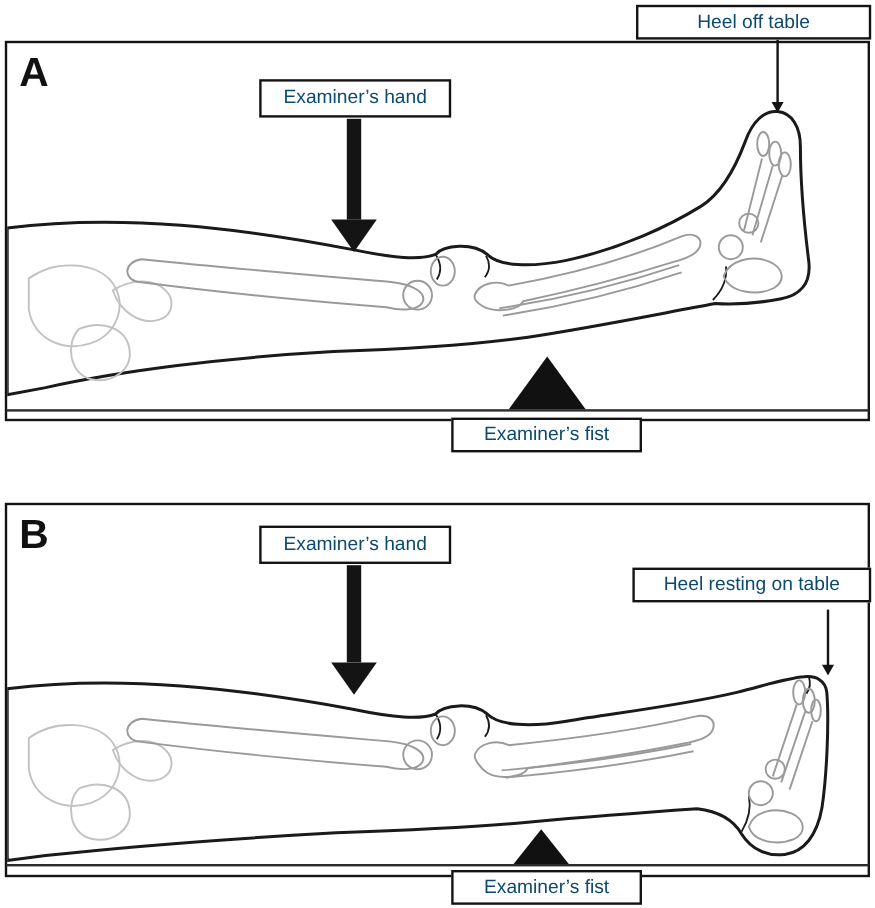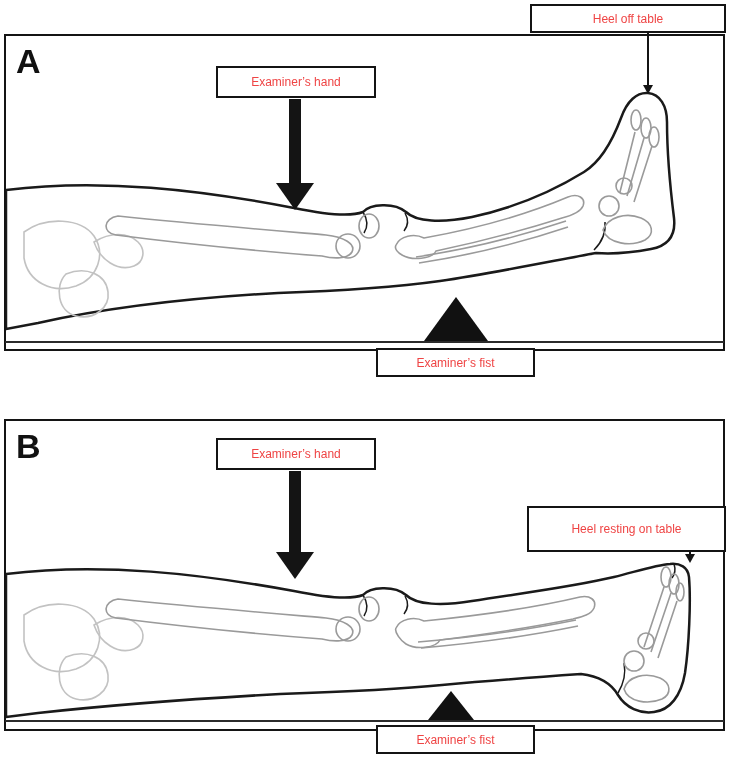--- a/index.html
+++ b/index.html
@@ -16,27 +16,27 @@
   #leg-a { left:6px; top:36px;  width:717px; height:313px; }
   #leg-b { left:6px; top:421px; width:717px; height:308px; }
 
   .panel-letter { position:absolute; font-size:34px; font-weight:bold; color:#111; line-height:1; }
   #letter-a { left:16px; top:44px; }
   #letter-b { left:16px; top:429px; }
 
   .label-box {
     position:absolute; display:flex; align-items:center; justify-content:center;
     background:#fff; border:2px solid var(--line, #000);
-    font-size:12px; color:#ef4444; white-space:nowrap; z-index:5;
+    font-size:16px; color:#0c4a6e; white-space:nowrap; z-index:5;
   }
   #hand-label-a { left:216px; top:66px;  width:160px; height:32px; }
   #heel-label-a { left:530px; top:4px;   width:196px; height:29px; }
   #fist-label-a { left:376px; top:348px; width:159px; height:29px; }
   #hand-label-b { left:216px; top:438px; width:160px; height:32px; }
-  #heel-label-b { left:527px; top:506px; width:199px; height:46px; }
+  #heel-label-b { left:527px; top:473px; width:199px; height:29px; }
   #fist-label-b { left:376px; top:725px; width:159px; height:29px; }
 
   .arrow-shaft { position:absolute; background:var(--line, #141414); z-index:4; }
   #arrow-shaft-a { left:289px; top:99px;  width:12px; height:84px; }
   #arrow-shaft-b { left:289px; top:471px; width:12px; height:81px; }
 
   .arrow-head { position:absolute; width:0; height:0; z-index:4;
     border-left:19px solid transparent; border-right:19px solid transparent;
     border-top:27px solid var(--line, #141414); }
   #arrow-head-a { left:276px; top:183px; }

